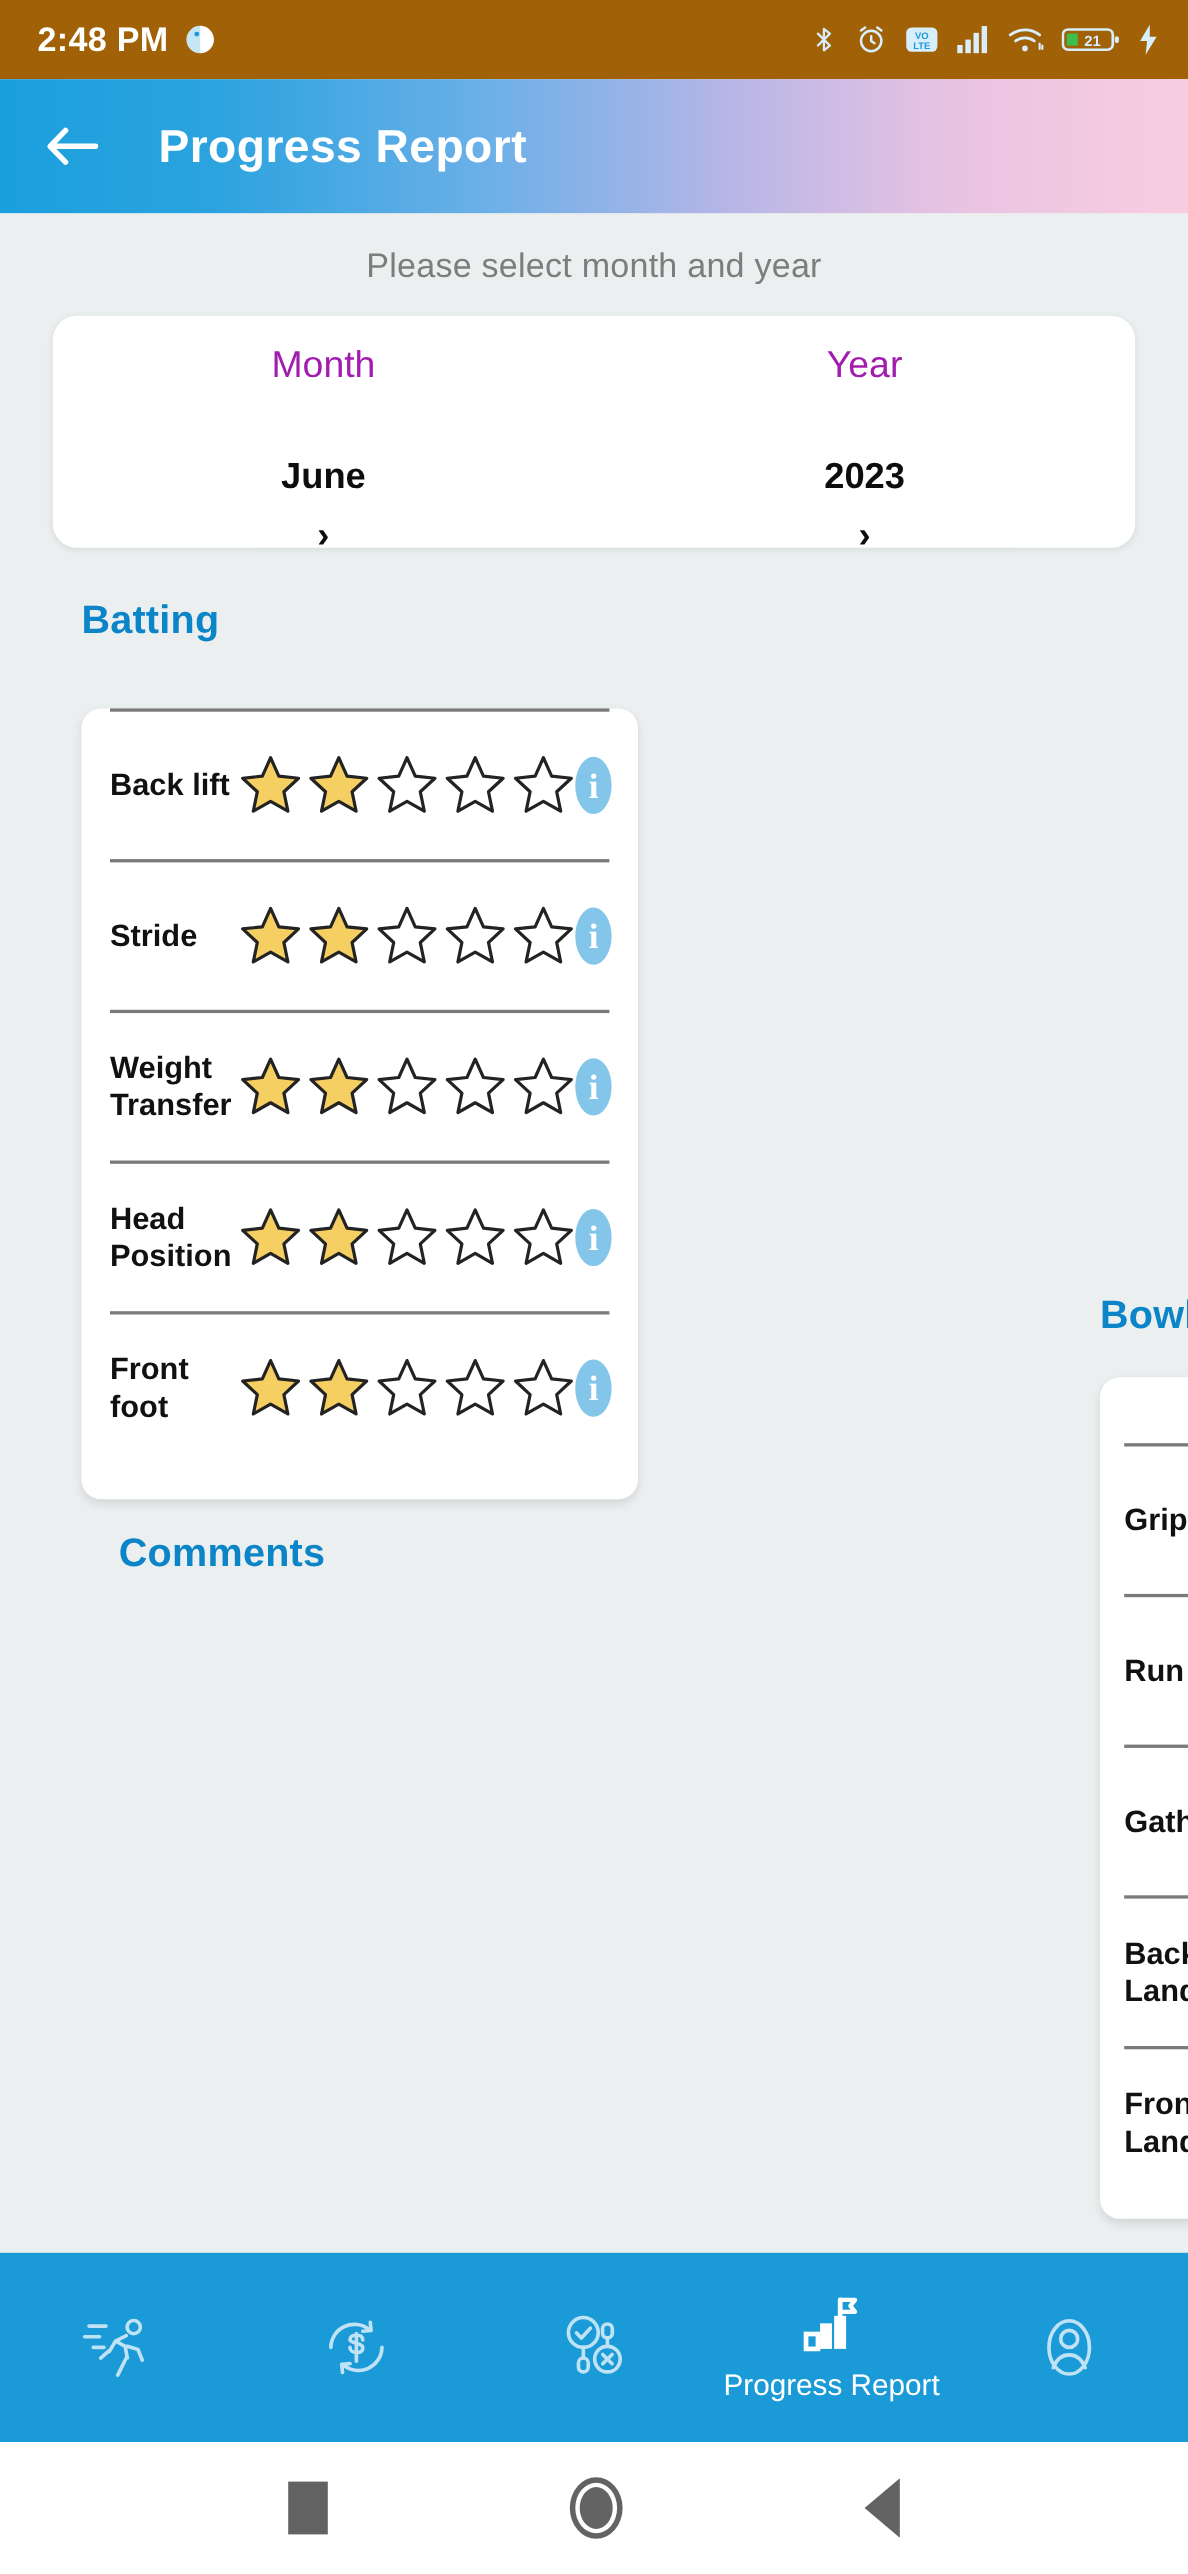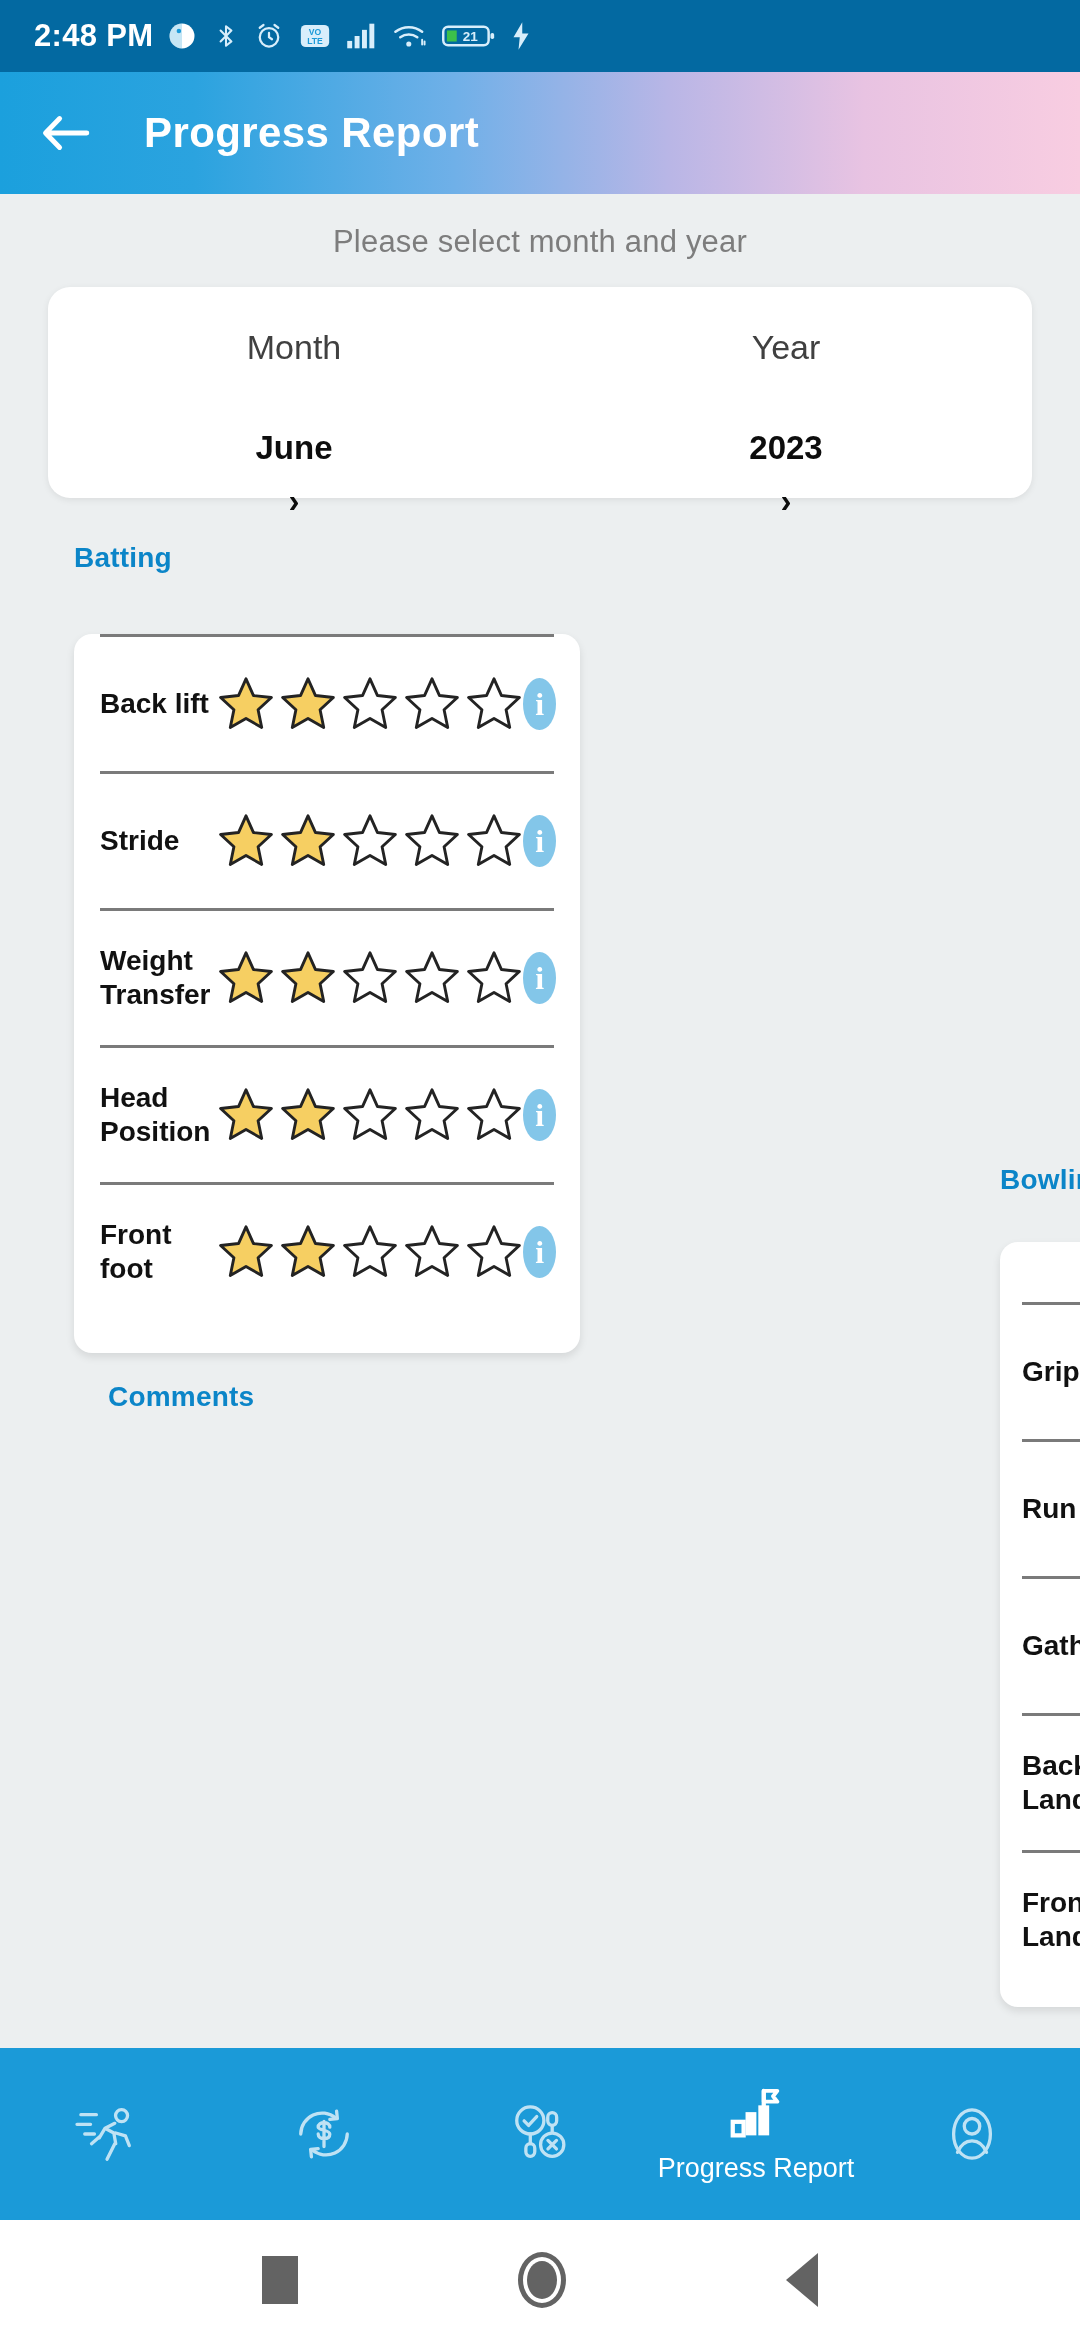--- a/index.html
+++ b/index.html
@@ -6,22 +6,22 @@
   html,body { width:1080px; height:2340px; }
   body {
     font-family:"Liberation Sans", sans-serif;
     background:#eceff0;
     overflow:hidden;
     position:relative;
   }
 
   
   .statusbar{
-    height:72px; background:#0369a1; color:#fff;
-    display:flex; align-items:center; justify-content:flex-start;
+    height:72px; background:#a16207; color:#fff;
+    display:flex; align-items:center; justify-content:space-between;
     padding:0 26px 0 34px;
     gap:16px;
   }
   .sb-left{ display:flex; align-items:center; gap:14px; }
   .sb-time{ font-size:31px; font-weight:700; letter-spacing:.3px; }
   .sb-right{ display:flex; align-items:center; gap:15px; }
   .sb-ico{ display:block; }
 
   
   .appbar{
@@ -44,30 +44,30 @@
     text-align:center; color:#7d7d7d; font-size:31px;
     padding-top:30px; letter-spacing:.2px;
   }
 
   .picker-card{
     margin:27px 48px 0 48px; background:#fff; border-radius:22px;
     box-shadow:0 2px 7px rgba(0,0,0,.08);
     display:flex; height:211px;
   }
   .picker-col{ flex:1; display:flex; flex-direction:column; align-items:center; padding-top:26px; cursor:pointer; }
-  .picker-lbl{ font-size:34px; color:#404040; font-weight:400;margin-top:15px; }
+  .picker-lbl{ font-size:34px; color:#a21caf; font-weight:400; }
   .picker-rule{ width:78%; height:3px; background:#111; margin-top:32px; }
   .picker-val{
     margin-top:30px; font-size:33px; font-weight:700; color:#0d0d0d;
     display:flex; align-items:center; gap:17px;flex-direction:column;
   }
   .chev{ font-size:33px; font-weight:700; line-height:1; }
 
   .section-title{
-    color:#0b85c8; font-size:28px; font-weight:700;
+    color:#0b85c8; font-size:36px; font-weight:700;
     margin:44px 0 0 74px; letter-spacing:.2px;
   }
   .section-title.right-peek{
     position:absolute; left:1000px; top:530px; margin:0; white-space:nowrap;
   }
 
   
   .cards-row{ position:relative; }
   .rate-card{
     background:#fff; border-radius:18px;

